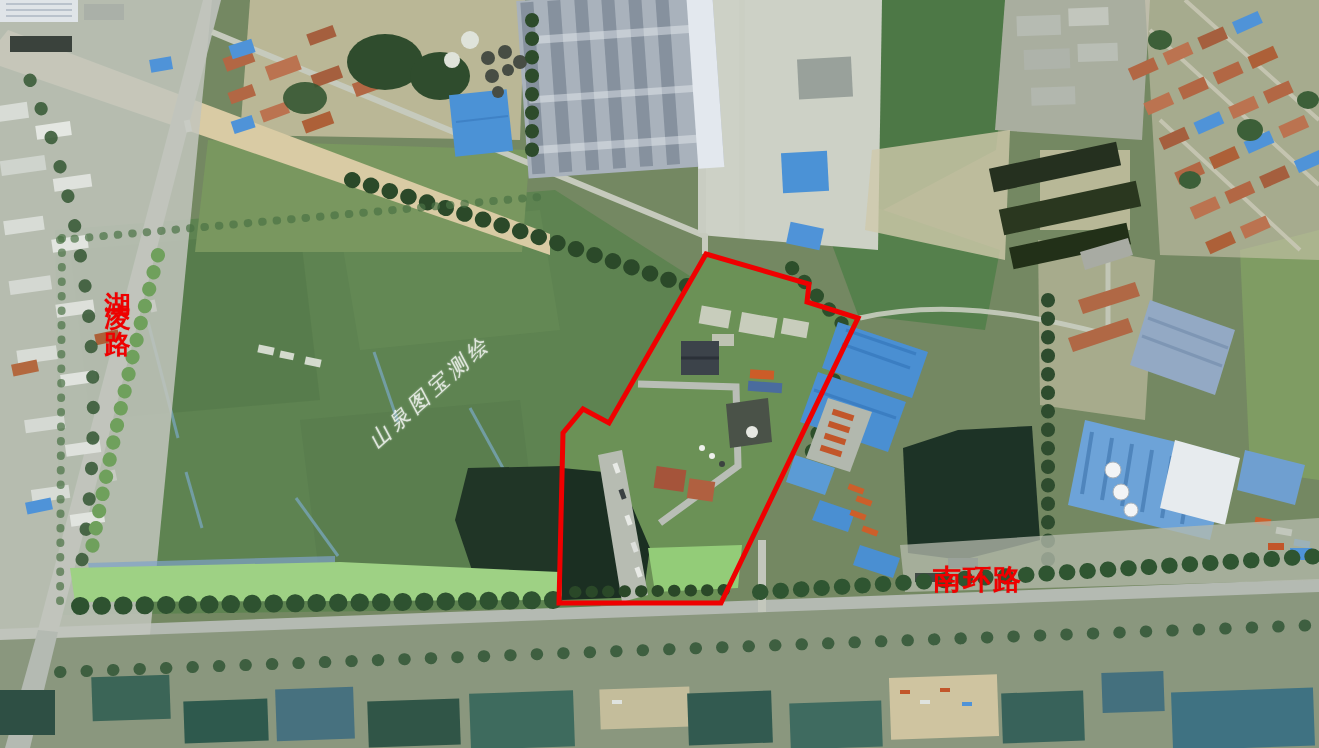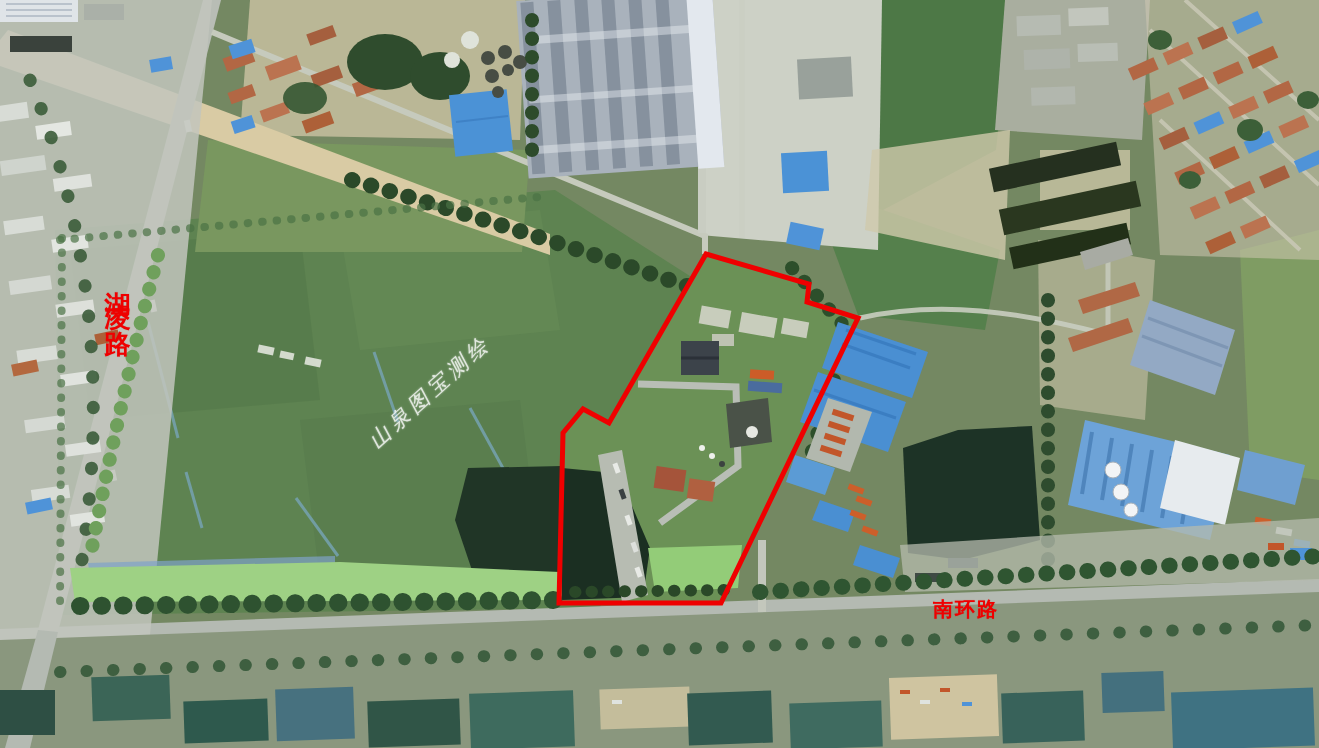--- a/index.html
+++ b/index.html
@@ -14,21 +14,21 @@
     position:absolute;color:#ef0000;font-weight:700;
     font-family:"Liberation Sans","DejaVu Sans",sans-serif;
     text-shadow:0 0 1px rgba(200,0,0,.45);
     white-space:nowrap;z-index:30;
   }
   .road-label.vertical{
     left:101px;top:271px;font-size:26px;
     writing-mode:vertical-rl;text-orientation:upright;letter-spacing:13px;
   }
   .road-label.horizontal{
-    left:933px;top:596px;font-size:20px;letter-spacing:2px;
+    left:933px;top:561px;font-size:28px;letter-spacing:2px;
   }
   .watermark{
     position:absolute;left:372px;top:430px;z-index:20;
     color:#ffffff;opacity:.82;font-size:21px;font-style:italic;letter-spacing:5px;
     transform:rotate(-42deg);transform-origin:0 50%;
     text-shadow:0 0 2px rgba(255,255,255,.75);
     font-family:"DejaVu Sans",sans-serif;white-space:nowrap;
   }
   .parcel-outline{fill:none;stroke:#ef0000;stroke-width:5;stroke-linejoin:miter;}
   

